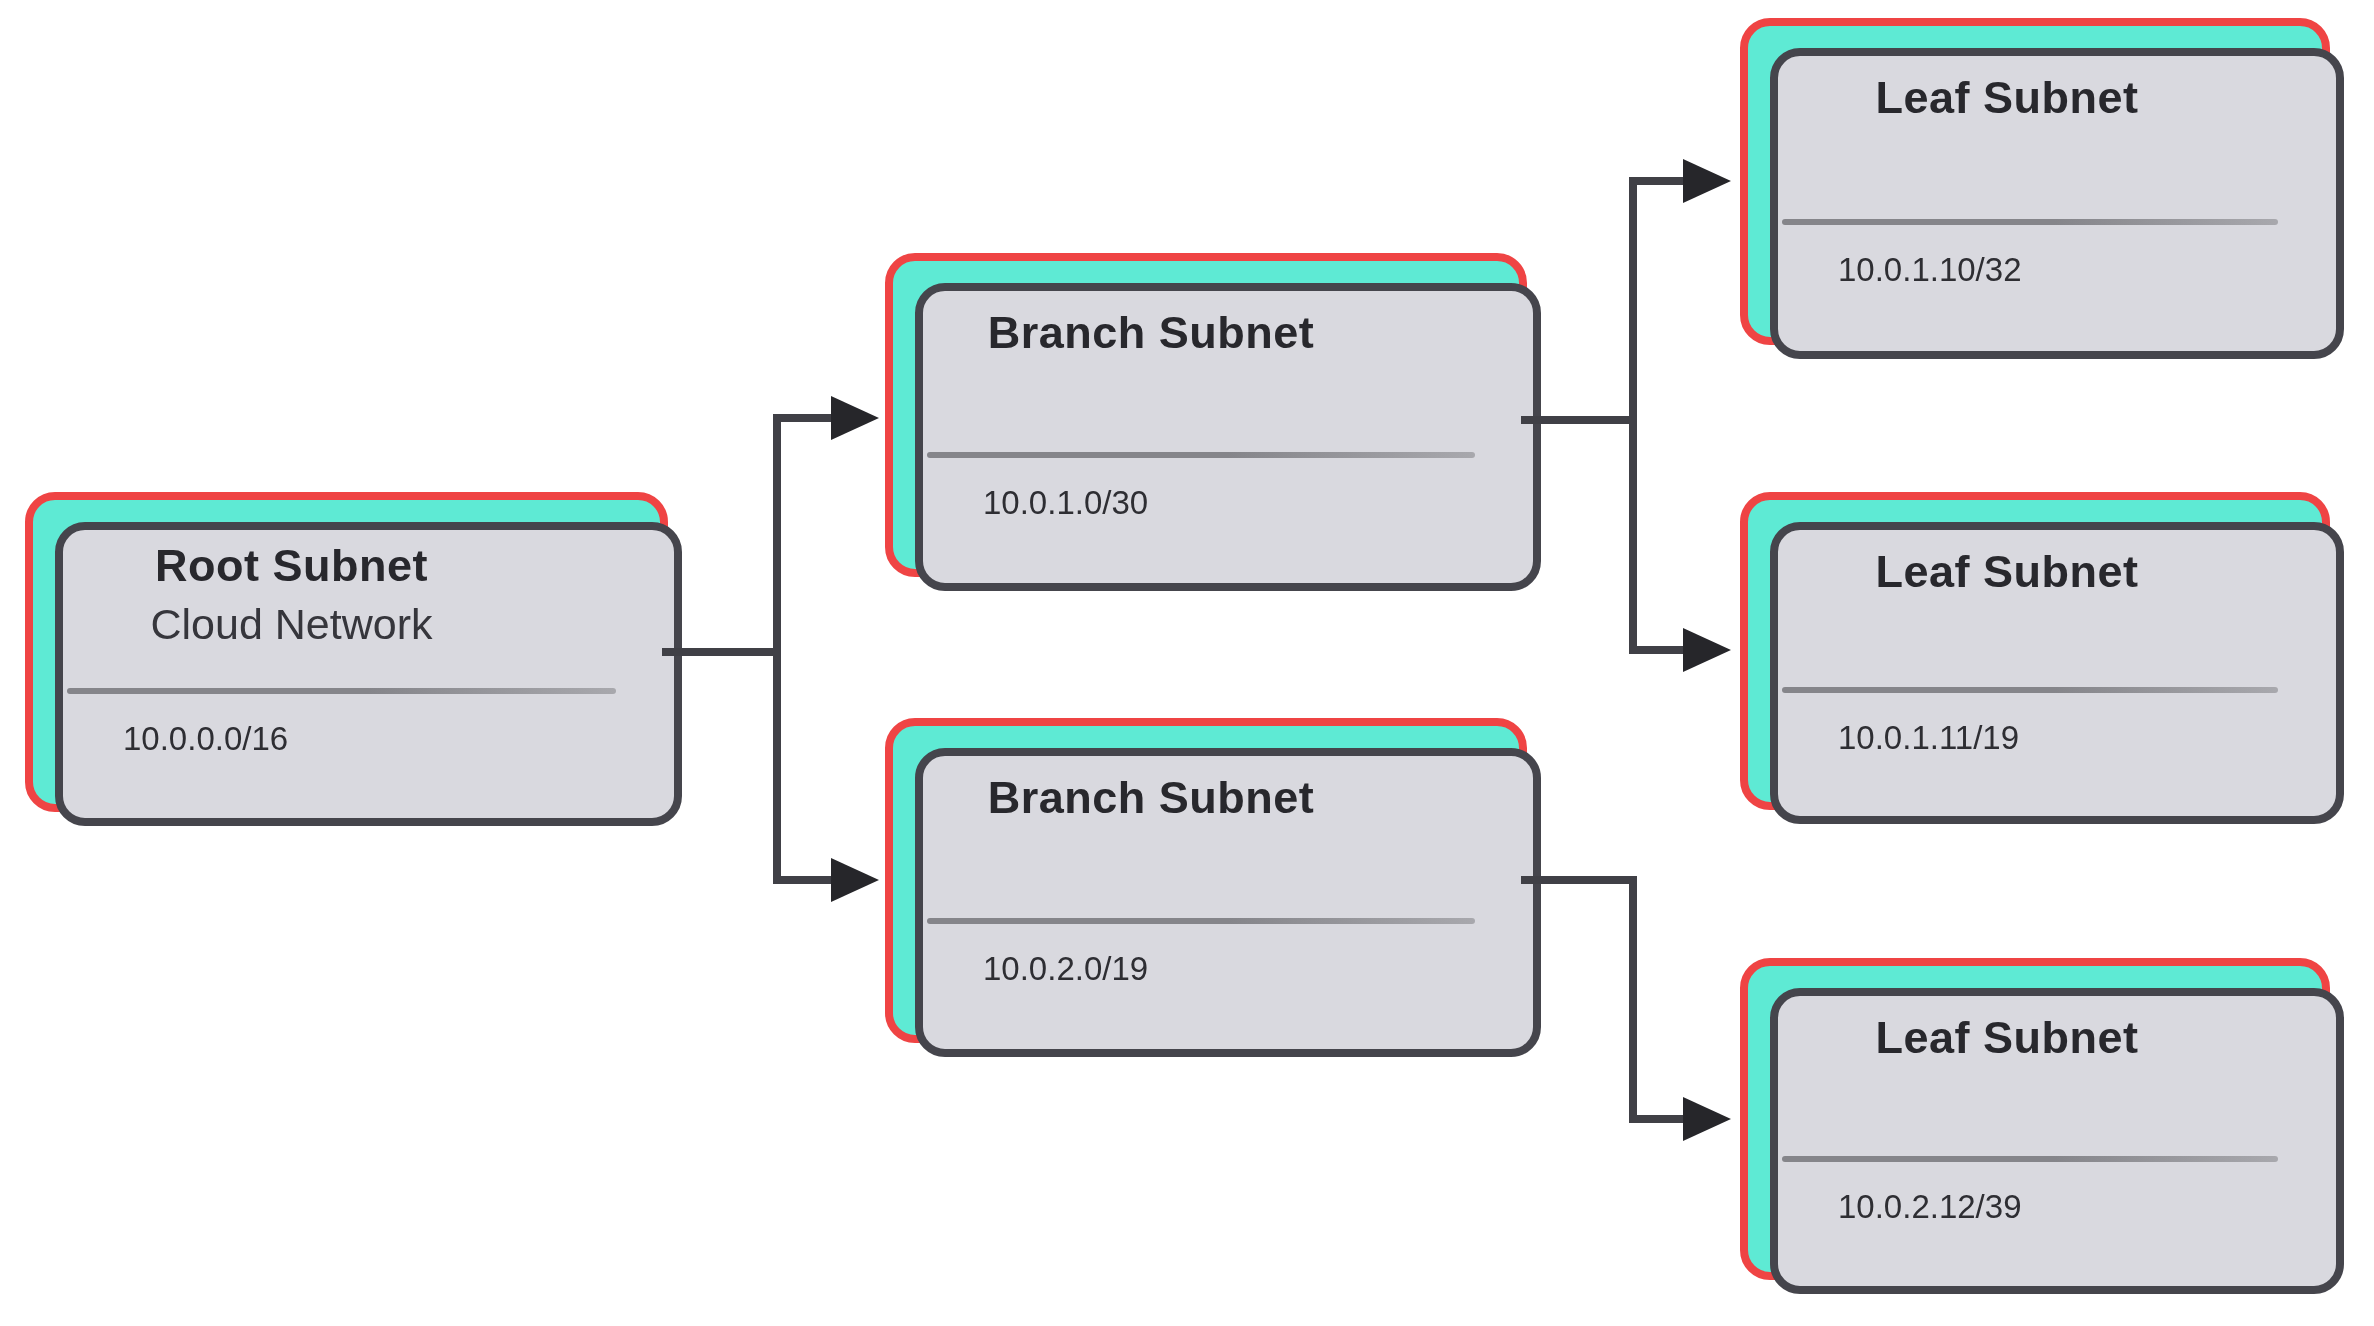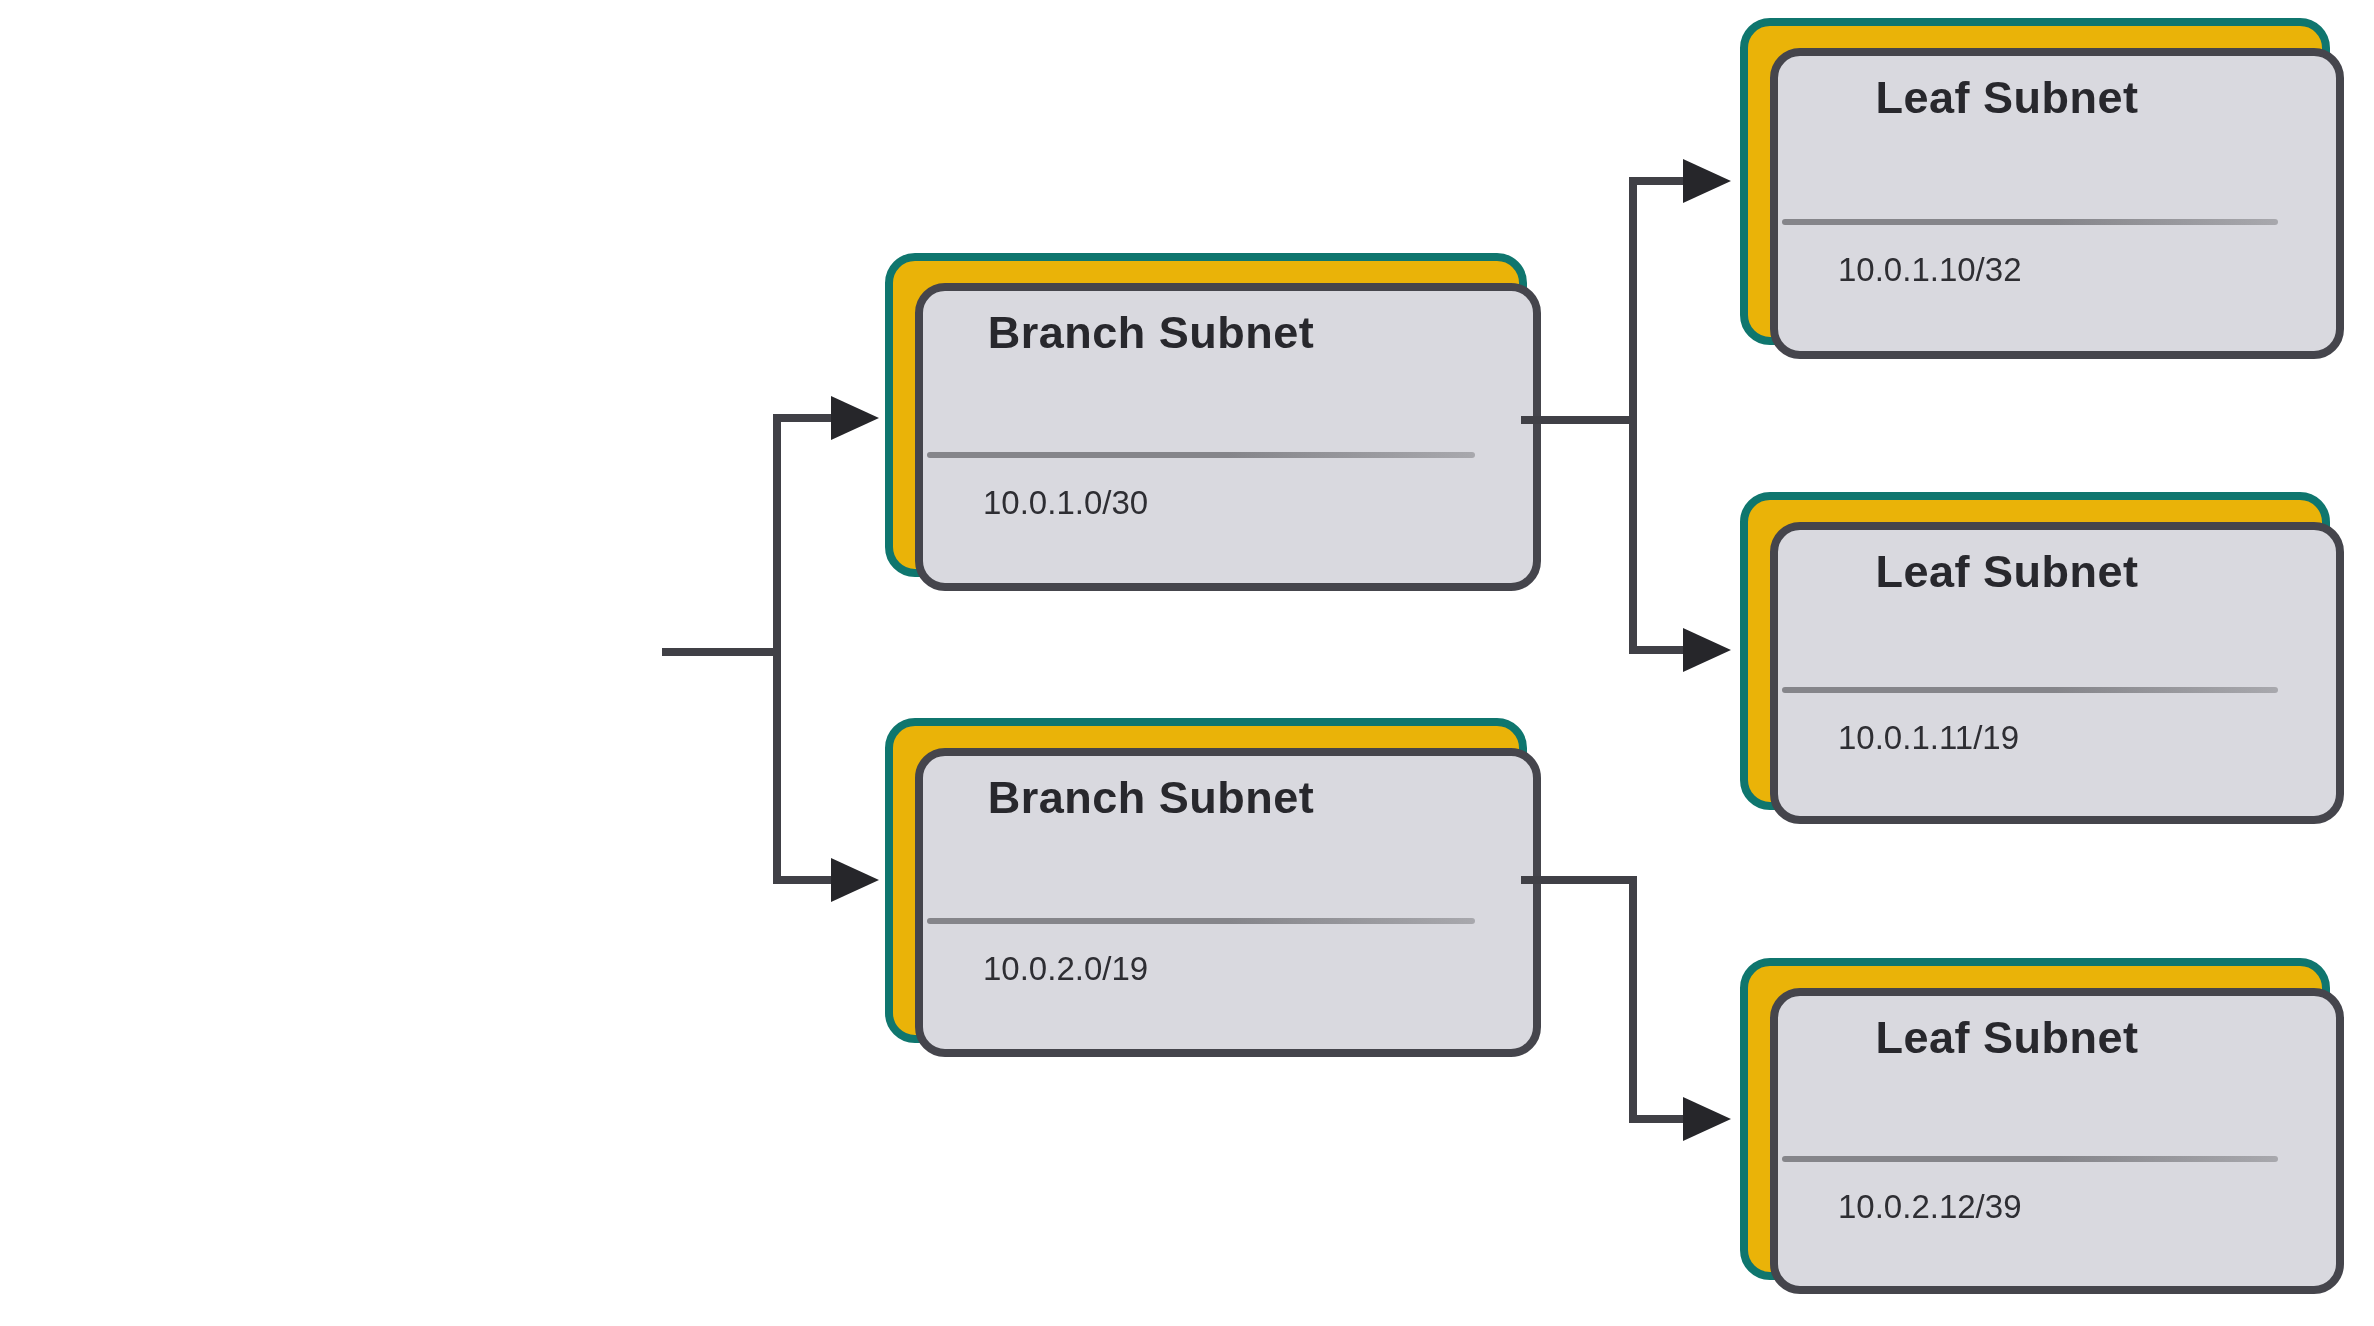--- a/index.html
+++ b/index.html
@@ -13,22 +13,22 @@
     height: 1326px;
     background: #ffffff;
     overflow: hidden;
     font-family: "Liberation Sans", sans-serif;
   }
 
   
   .card {
     position: absolute;
     box-sizing: border-box;
-    background: #eab308;
-    border: 8px solid #0f766e;
+    background: #5eead4;
+    border: 8px solid #ef4444;
     border-radius: 30px;
     isolation: isolate;
   }
   .card::before {           
     content: "";
     position: absolute;
     left: 22px;
     top: 22px;
     width: 100%;
     height: 100%;
@@ -125,20 +125,26 @@
   #e-b2-out        { left: 1521px; top: 876px;  width: 116px; }
   #e-b2-trunk      { left: 1629px; top: 876px;  height: 247px; }
   #e-l3-in-line    { left: 1633px; top: 1115px; width: 54px; }
   #e-l3-in-arrow   { left: 1683px; top: 1097px; }
 </style>
 </head>
 <body>
 
 <div class="canvas">
 
+  <div class="card root" id="node-root">
+    <div class="card-title">Root Subnet</div>
+    <div class="card-subtitle">Cloud Network</div>
+    <div class="card-divider"></div>
+    <div class="card-cidr">10.0.0.0/16</div>
+  </div>
 
   <div class="card branch" id="node-branch1">
     <div class="card-title">Branch Subnet</div>
     <div class="card-divider"></div>
     <div class="card-cidr">10.0.1.0/30</div>
   </div>
 
   <div class="card branch" id="node-branch2">
     <div class="card-title">Branch Subnet</div>
     <div class="card-divider"></div>

